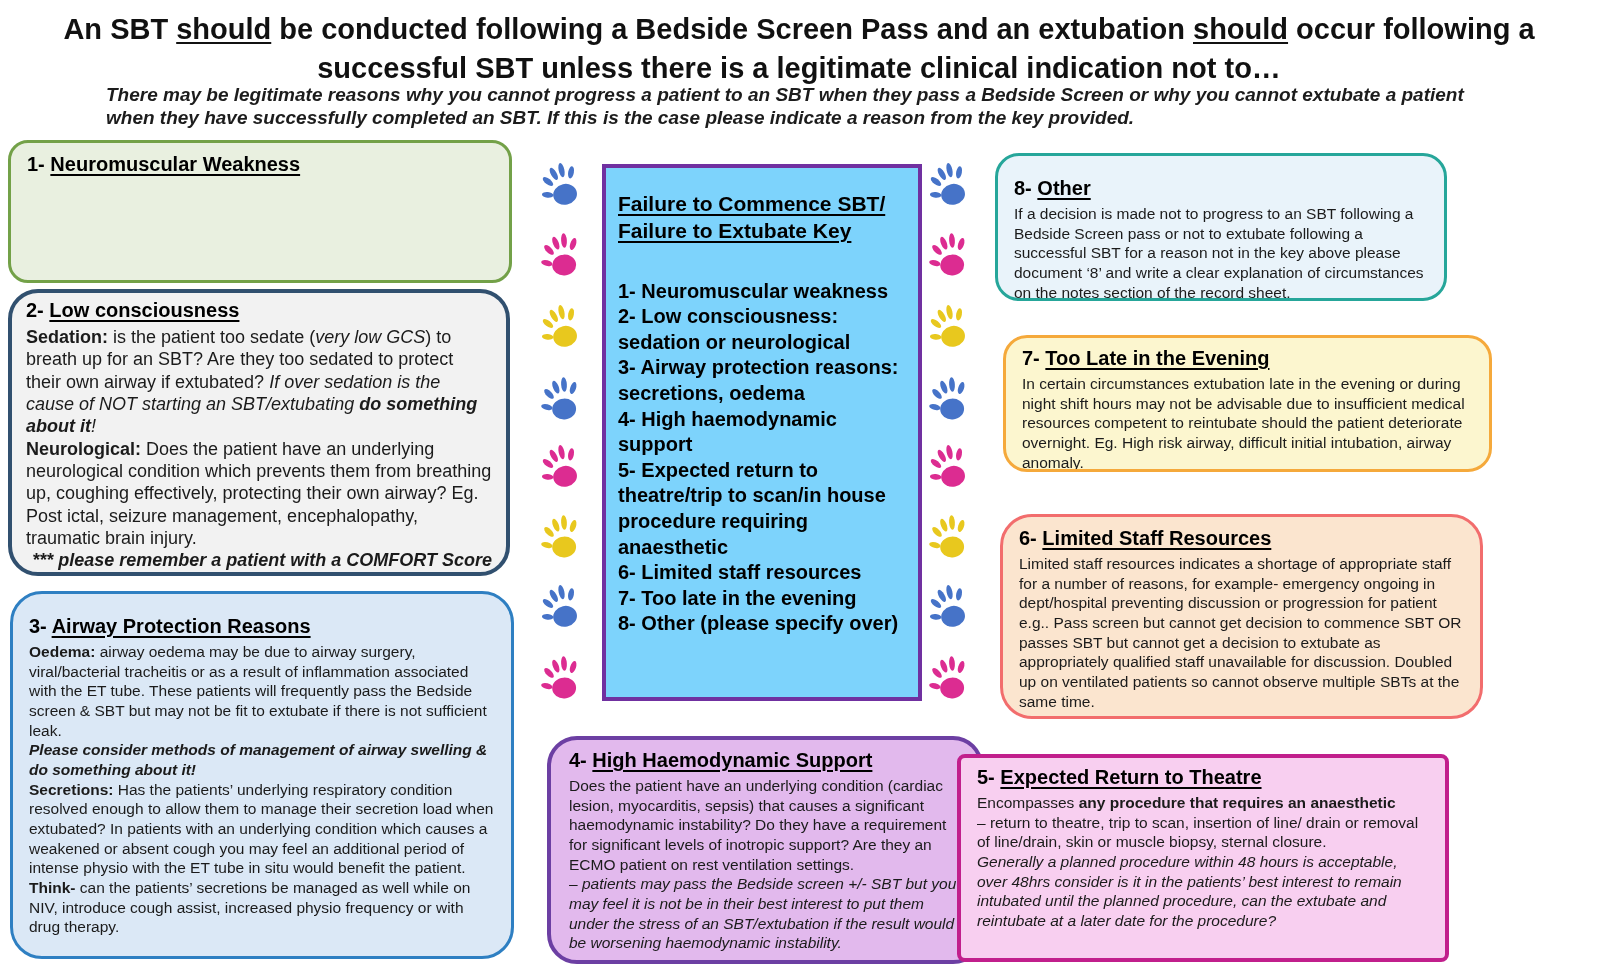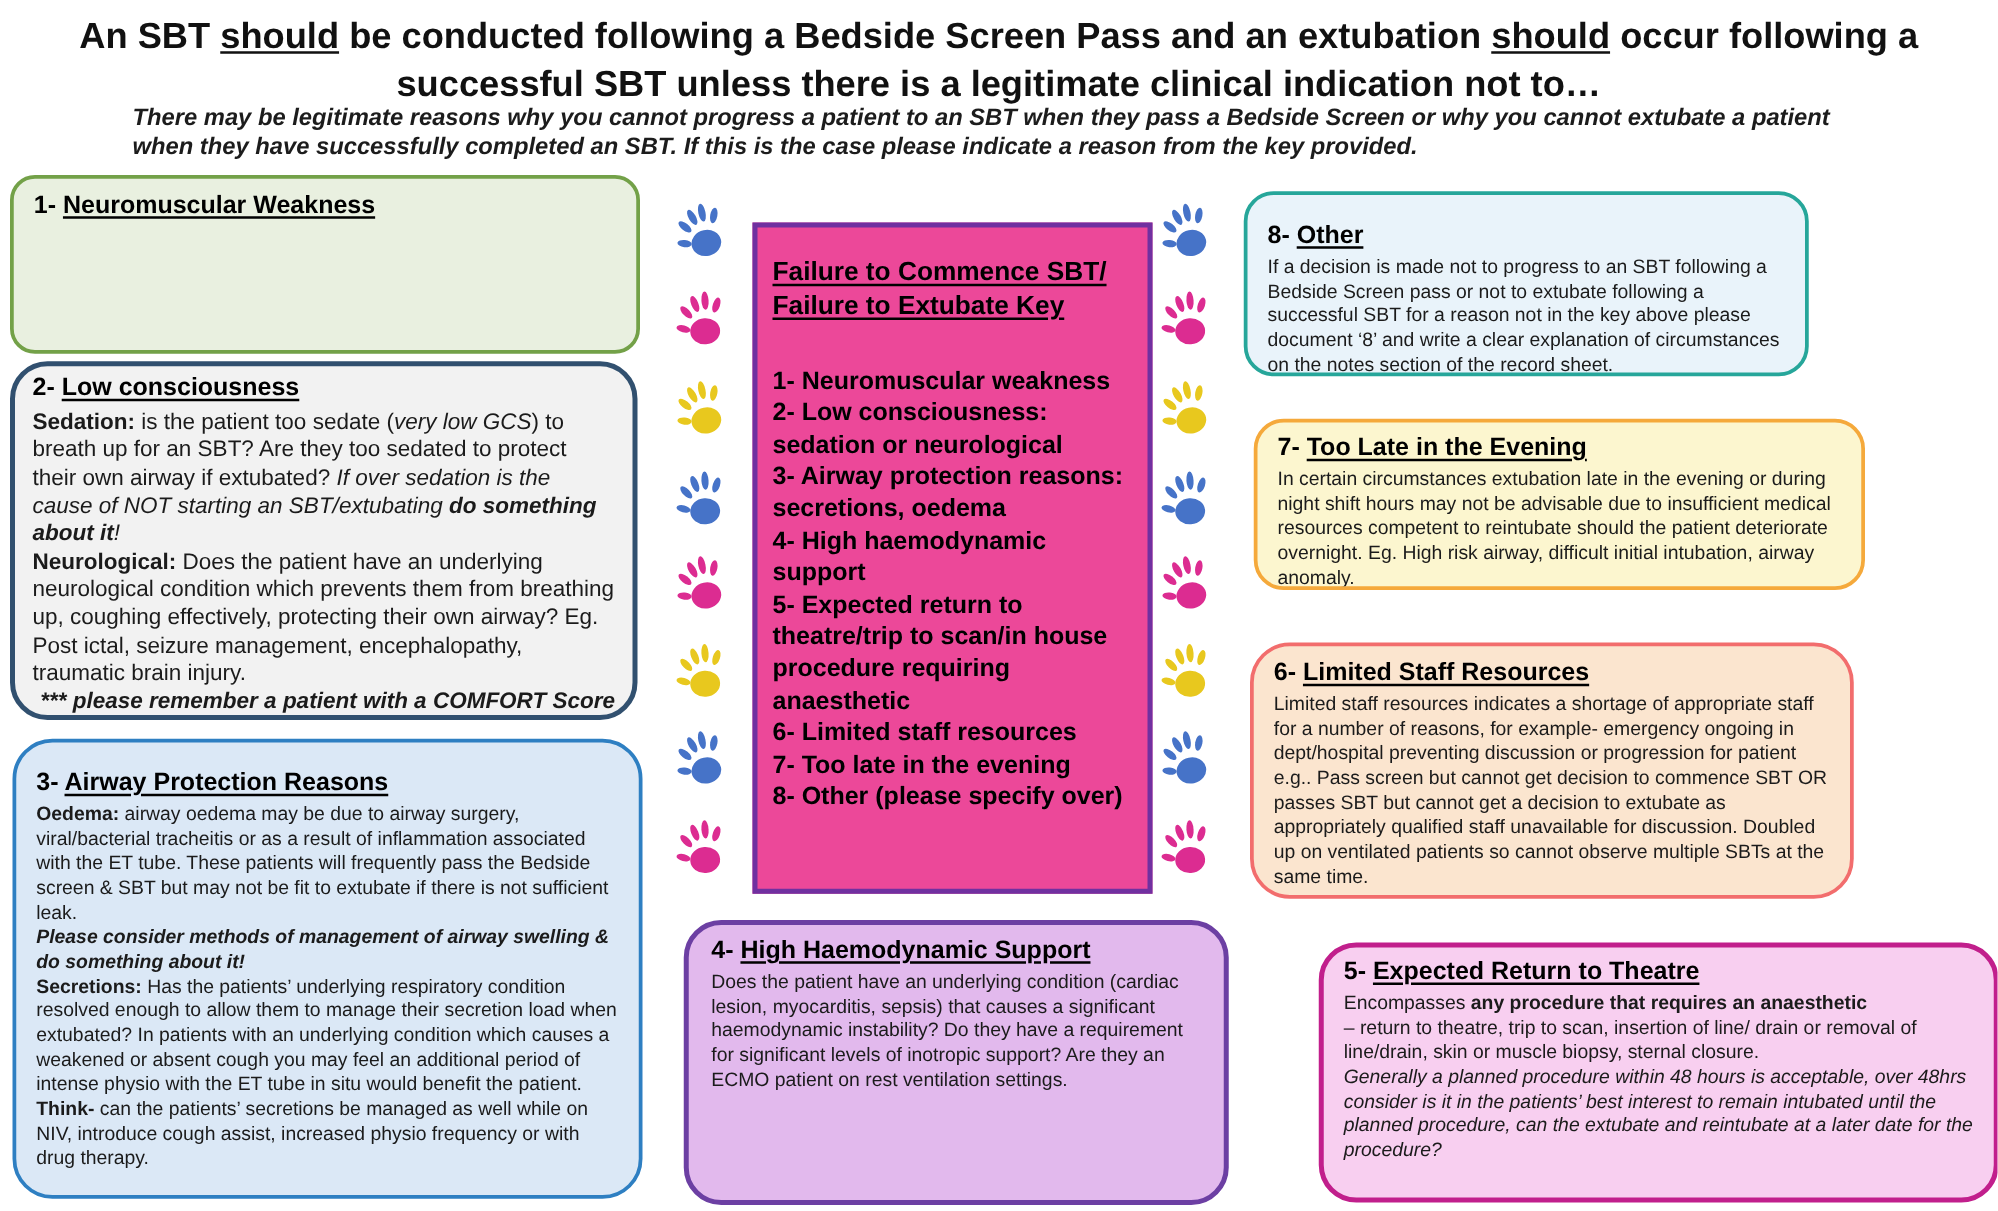--- a/index.html
+++ b/index.html
@@ -31,21 +31,21 @@
   .box .para { font-size:15.5px; line-height:1.27; }
 
   #box1 { left:8px;    top:140px; width:504px; height:143px; border-width:3px; border-radius:20px; padding:9px 16px; }
   #box2 { left:8px;    top:289px; width:502px; height:287px; border-width:4px; border-radius:30px; padding:5px 14px; }
   #box2 .para { font-size:18px; line-height:1.24; }
   #box3 { left:10px;   top:591px; width:504px; height:368px; border-width:3px; border-radius:32px; padding:20px 16px 8px 16px; }
   #box4 { left:547px;  top:736px; width:436px; height:228px; border-width:4px; border-radius:30px; padding:8px 18px; }
   #box8 { left:995px;  top:153px; width:452px; height:148px; border-width:3px; border-radius:24px; padding:20px 16px; }
   #box7 { left:1003px; top:335px; width:489px; height:137px; border-width:3px; border-radius:24px; padding:8px 16px; }
   #box6 { left:1000px; top:514px; width:483px; height:205px; border-width:3px; border-radius:32px; padding:9px 16px; }
-  #box5 { left:1055px; top:754px; width:544px; height:208px; border-width:4px; border-radius:30px; padding:7px 16px; }
+  #box5 { left:957px; top:754px; width:492px; height:208px; border-width:4px; border-radius:8px; padding:7px 16px; }
 
   #keybox {
     position:absolute; left:602px; top:164px; width:320px; height:537px;
     box-sizing:border-box; border:4px solid #7030A0; background:#fff;
     padding:22px 12px 10px 12px;
   }
   .key-title { font-size:21px; font-weight:bold; line-height:1.3; color:#000;
                text-decoration:underline; text-underline-offset:3px; }
   .key-items { margin-top:34px; }
   .key-item  { font-size:20px; font-weight:bold; line-height:1.28; color:#000; }
@@ -75,41 +75,42 @@
 <div class="box" id="box3" style="border-color: rgb(46, 127, 194); background: rgb(219, 232, 246);">
   <h2><span>3-</span> <span class="u">Airway Protection Reasons</span></h2>
   <div>
       <div class="para"><span class="b">Oedema:</span><span> airway oedema may be due to airway surgery, viral/bacterial tracheitis or as a result of inflammation associated with the ET tube. These patients will frequently pass the Bedside screen &amp; SBT but may not be fit to extubate if there is not sufficient leak.</span></div>
       <div class="para"><span class="b i">Please consider methods of management of airway swelling &amp; do something about it!</span></div>
       <div class="para"><span class="b">Secretions:</span><span> Has the patients’ underlying respiratory condition resolved enough to allow them to manage their secretion load when extubated? In patients with an underlying condition which causes a weakened or absent cough you may feel an additional period of intense physio with the ET tube in situ would benefit the patient.</span></div>
       <div class="para"><span class="b">Think-</span><span> can the patients’ secretions be managed as well while on NIV, introduce cough assist, increased physio frequency or with drug therapy.</span></div>
     </div>
 </div>
 
-<div id="keybox" style="border-color: rgb(112, 48, 160); background: #ec4899; margin-top: 14px;">
+<div id="keybox" style="border-color: rgb(112, 48, 160); background: #7dd3fc;">
   <div class="key-title">
     <div>Failure to Commence SBT/</div>
     <div>Failure to Extubate Key</div>
   </div>
   <div class="key-items">
       <div class="key-item">1- Neuromuscular weakness</div>
       <div class="key-item">2- Low consciousness: sedation or neurological</div>
       <div class="key-item">3- Airway protection reasons: secretions, oedema</div>
       <div class="key-item">4- High haemodynamic support</div>
       <div class="key-item">5- Expected return to theatre/trip to scan/in house procedure requiring anaesthetic</div>
       <div class="key-item">6- Limited staff resources</div>
       <div class="key-item">7- Too late in the evening</div>
       <div class="key-item">8- Other (please specify over)</div>
     </div>
 </div>
 
 <div class="box" id="box4" style="border-color: rgb(108, 63, 163); background: rgb(226, 185, 237);">
   <h2><span>4-</span> <span class="u">High Haemodynamic Support</span></h2>
   <div>
       <div class="para"><span>Does the patient have an underlying condition (cardiac lesion, myocarditis, sepsis) that causes a significant haemodynamic instability? Do they have a requirement for significant levels of inotropic support? Are they an ECMO patient on rest ventilation settings.</span></div>
+      <div class="para"><span class="i">– patients may pass the Bedside screen +/- SBT but you may feel it is not be in their best interest to put them under the stress of an SBT/extubation if the result would be worsening haemodynamic instability.</span></div>
     </div>
 </div>
 
 <div class="box" id="box8" style="border-color: rgb(38, 166, 154); background: rgb(233, 243, 250);">
   <h2><span>8-</span> <span class="u">Other</span></h2>
   <div>
       <div class="para"><span>If a decision is made not to progress to an SBT following a Bedside Screen pass or not to extubate following a successful SBT for a reason not in the key above please document ‘8’ and write a clear explanation of circumstances on the notes section of the record sheet.</span></div>
     </div>
 </div>
 

